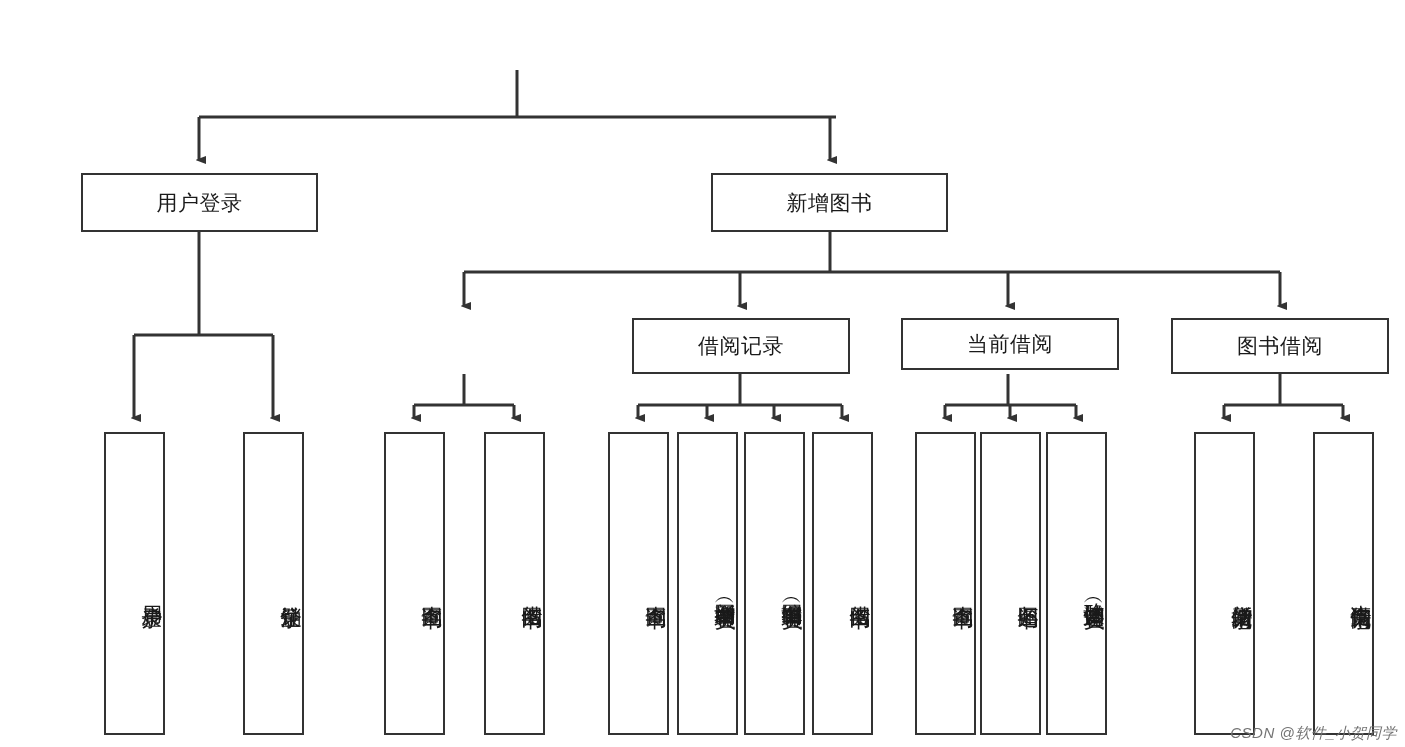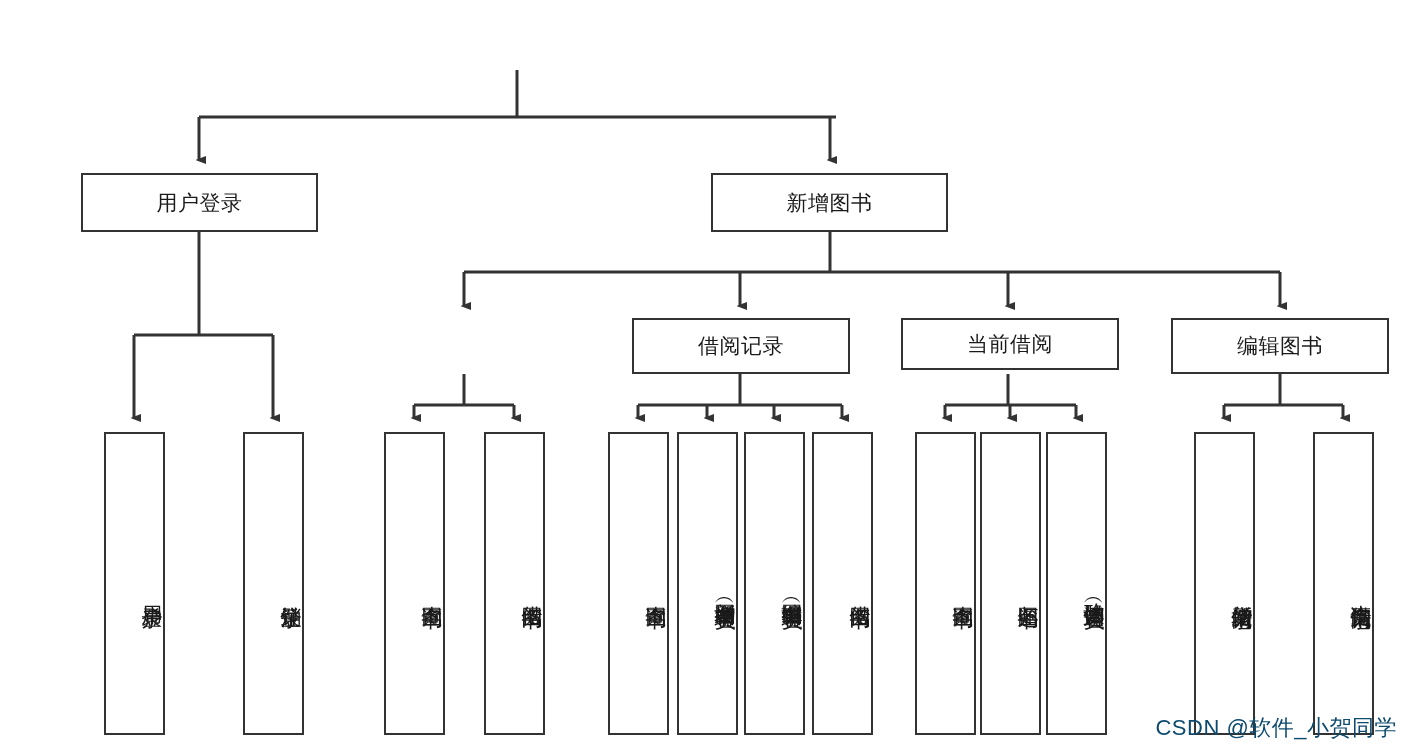--- a/index.html
+++ b/index.html
@@ -48,25 +48,26 @@
   }
   .node.vert .vlabel {
     writing-mode: vertical-rl;
     text-orientation: upright;
     line-height: 1.08;
   }
   .watermark {
     position: absolute;
     right: 8px;
     bottom: 4px;
-    font-size: 22px;
-    color: #0c4a6e;
+    font-size: 15px;
+    color: #737373;
     letter-spacing: 0.5px;
     white-space: nowrap;
     user-select: none;
+    font-style: italic;
   }
 </style>
 </head>
 <body>
 
 <div id="canvas">
 
   <svg class="wires" viewBox="0 0 1405 747">
     <defs>
       <marker id="arrow" markerWidth="10" markerHeight="10" refX="4" refY="7" orient="auto" markerUnits="userSpaceOnUse">
@@ -129,21 +130,21 @@
 
   <div class="node horiz" style="left:632px; top:318px; width:218px; height:56px;">
     <span>借阅记录</span>
   </div>
 
   <div class="node horiz" style="left:901px; top:318px; width:218px; height:52px;">
     <span>当前借阅</span>
   </div>
 
   <div class="node horiz" style="left:1171px; top:318px; width:218px; height:56px;">
-    <span>编辑图书</span>
+    <span>图书借阅</span>
   </div>
 
   <div class="node vert" style="left:104px; top:432px; width:61px; height:303px;">
     <span class="vlabel">用户登录</span>
   </div>
 
   <div class="node vert" style="left:243px; top:432px; width:61px; height:303px;">
     <span class="vlabel">注销登录</span>
   </div>
 

